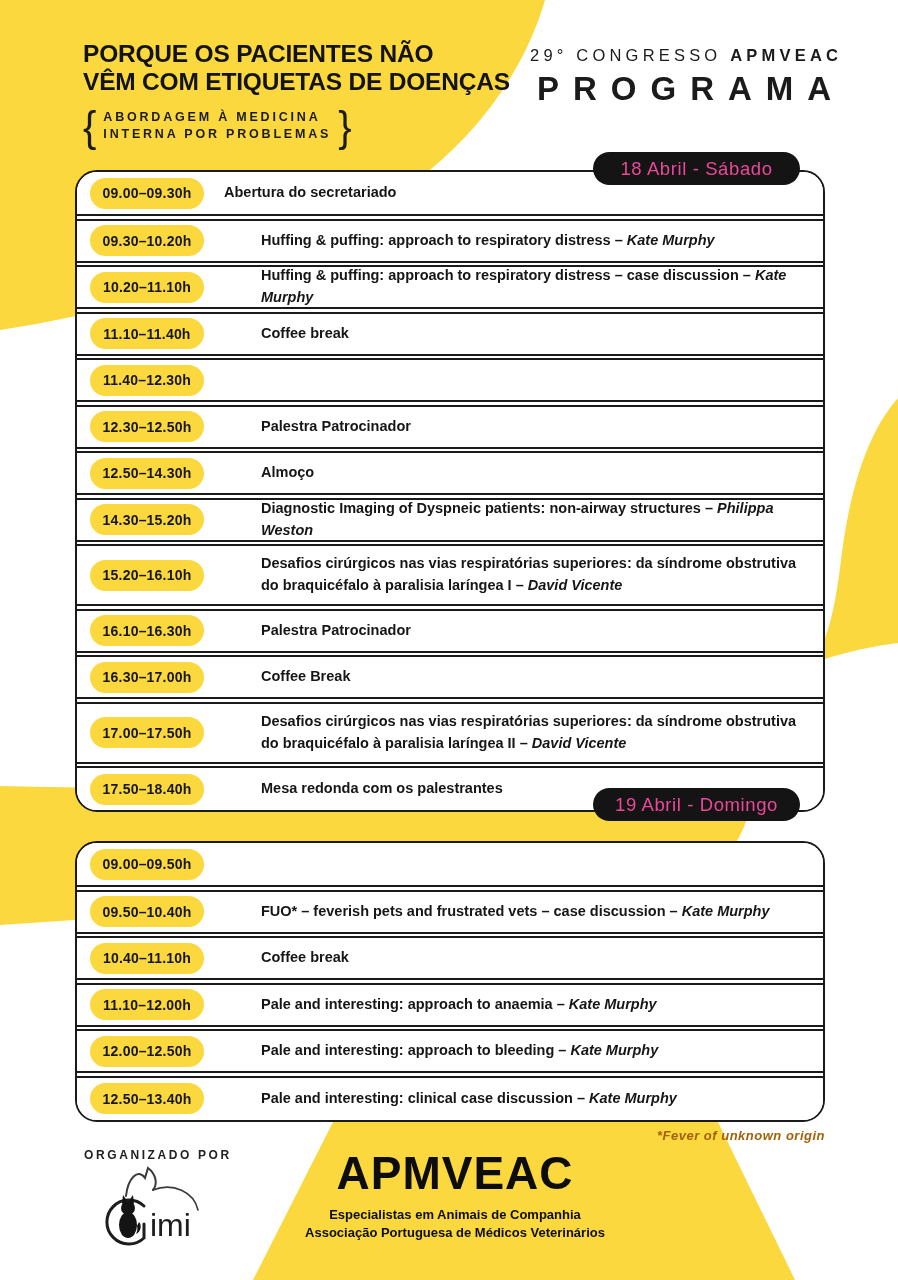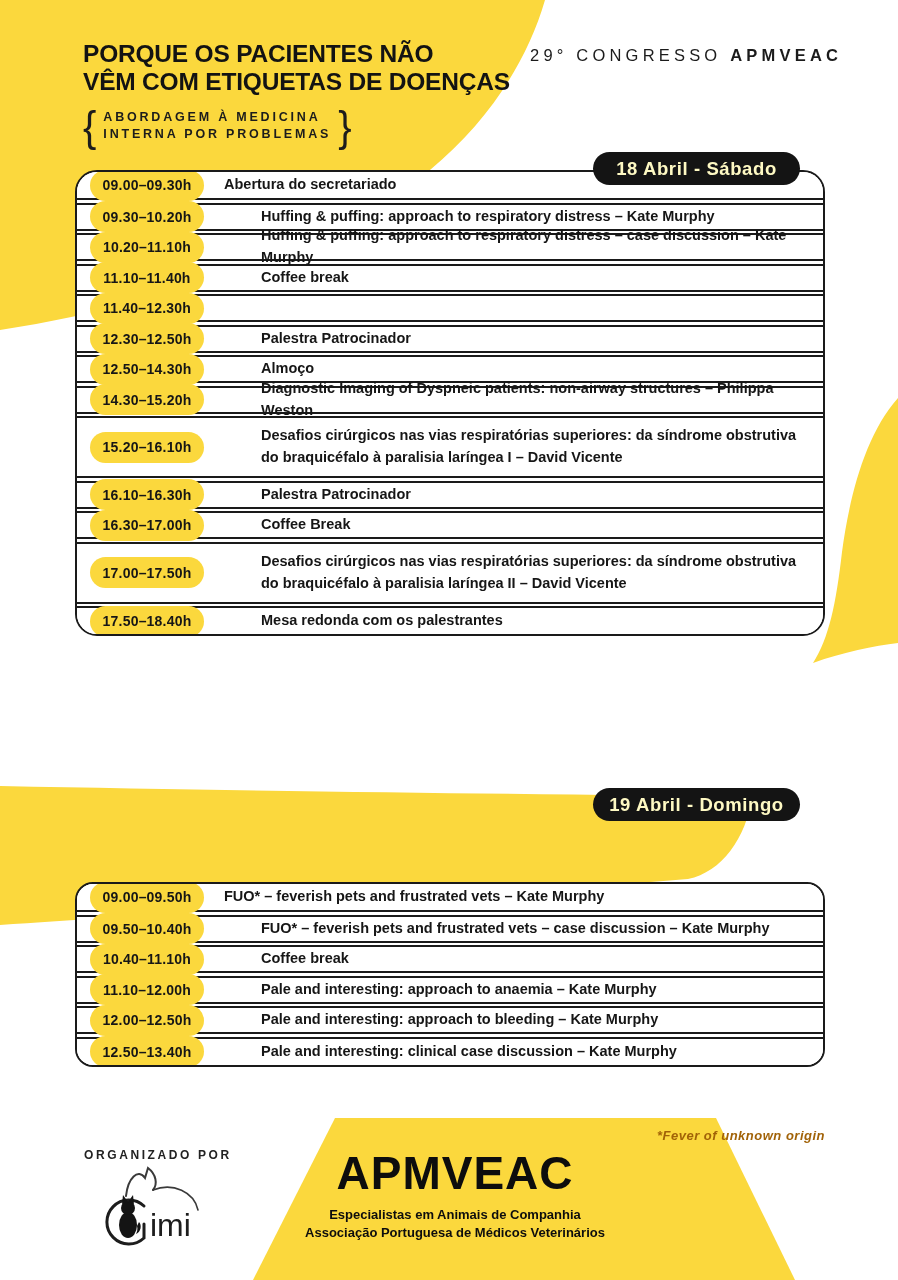--- a/index.html
+++ b/index.html
@@ -21,46 +21,46 @@
   .subtitle .lines div{font-size:12.5px;letter-spacing:2.8px;font-weight:600;line-height:1.35;}
 
   .program-block{position:absolute;left:530px;top:46px;width:300px;text-align:center;z-index:2;color:#1b1b1b;}
   .congress-line{font-size:16.5px;letter-spacing:4.2px;font-weight:400;white-space:nowrap;}
   .congress-line .org{font-weight:700;}
   .program-title{font-size:33px;font-weight:700;letter-spacing:14px;margin-top:5px;padding-left:7px;white-space:nowrap;}
 
   
   .badge{
     position:absolute;left:593px;width:207px;height:33px;z-index:3;
-    background:#141414;color:#fef9c3;border-radius:17px;
+    background:#141414;color:#ec4899;border-radius:17px;
     display:flex;align-items:center;justify-content:center;
-    font-size:18.5px;font-weight:700;letter-spacing:0.6px;white-space:nowrap;
+    font-size:18.5px;font-weight:400;letter-spacing:0.6px;white-space:nowrap;
   }
   .badge-day1{top:152px;}
   .badge-day2{top:788px;}
 
   
   .schedule{
     position:absolute;left:75px;width:750px;z-index:2;
     background:#ffffff;border:2.5px solid #1a1a1a;border-radius:22px;
     overflow:hidden;box-sizing:border-box;
   }
   .schedule-day1{top:170px;}
-  .schedule-day2{top:882px;border-radius:18px;}
-  .row{display:flex;align-items:center;height:28px;box-sizing:border-box;background:#fff;}
+  .schedule-day2{top:841px;}
+  .row{display:flex;align-items:center;height:44px;box-sizing:border-box;background:#fff;}
   .row.tall{height:62px;}
   .row:not(:last-child){border-bottom:2.5px solid #1a1a1a;}
   .row + .row{border-top:2.5px solid #1a1a1a;margin-top:2.5px;gap:37px;}
   .pill{
     flex:0 0 114px;margin-left:13px;height:31px;background:#fbd83d;border-radius:16px;
     display:flex;align-items:center;justify-content:center;
     font-size:14px;font-weight:700;letter-spacing:0.2px;white-space:nowrap;
   }
   .event{margin:0 14px 0 20px;font-size:14.5px;font-weight:700;line-height:1.5;color:#161616;}
-  .event .speaker{text-align:center;}
+  .event .speaker{font-style:italic;text-align:center;}
 
   
   .footnote{position:absolute;right:73px;top:1128px;z-index:2;font-size:13px;font-weight:700;font-style:italic;letter-spacing:0.5px;color:#a16207;}
   .organized{position:absolute;left:84px;top:1148px;z-index:2;font-size:12px;letter-spacing:2.6px;font-weight:600;color:#222;}
   .gimi{position:absolute;left:98px;top:1162px;z-index:2;}
   .assoc{position:absolute;left:285px;top:1150px;width:340px;text-align:center;z-index:2;color:#0d0d0d;}
   .assoc .wordmark{font-size:46px;font-weight:900;letter-spacing:1px;line-height:1;}
   .assoc .desc{font-size:13px;font-weight:600;line-height:1.4;margin-top:10px;}
 </style>
 </head>
@@ -88,20 +88,21 @@
       </span>
       <span class="brace">}</span>
     </div>
   </div>
 
   <div class="program-block">
     <div class="congress-line">
       <span>29° CONGRESSO</span>
       <span class="org">APMVEAC</span>
     </div>
+    <div class="program-title">PROGRAMA</div>
   </div>
 
   <div class="badge badge-day1">18 Abril - Sábado</div>
   <div class="badge badge-day2">19 Abril - Domingo</div>
 
   <div class="schedule schedule-day1">
     <div class="rows">
     <div class="row">
       <span class="pill">
             <span>09.00–09.30h</span>
@@ -240,25 +241,20 @@
       </p>
     </div>
   </div>
   </div>
   <div class="schedule schedule-day2">
     <div class="rows">
     <div class="row">
       <span class="pill">
             <span>09.00–09.50h</span>
           </span>
-      <p class="event">
-        <span>FUO* – feverish pets and frustrated vets</span>
-        <span class="sep">–</span>
-        <span class="speaker">Kate Murphy</span>
-      </p>
     </div>
 
     <div class="row">
       <span class="pill">
             <span>09.50–10.40h</span>
           </span>
       <p class="event">
         <span>FUO* – feverish pets and frustrated vets – case discussion</span>
         <span class="sep">–</span>
         <span class="speaker">Kate Murphy</span>

